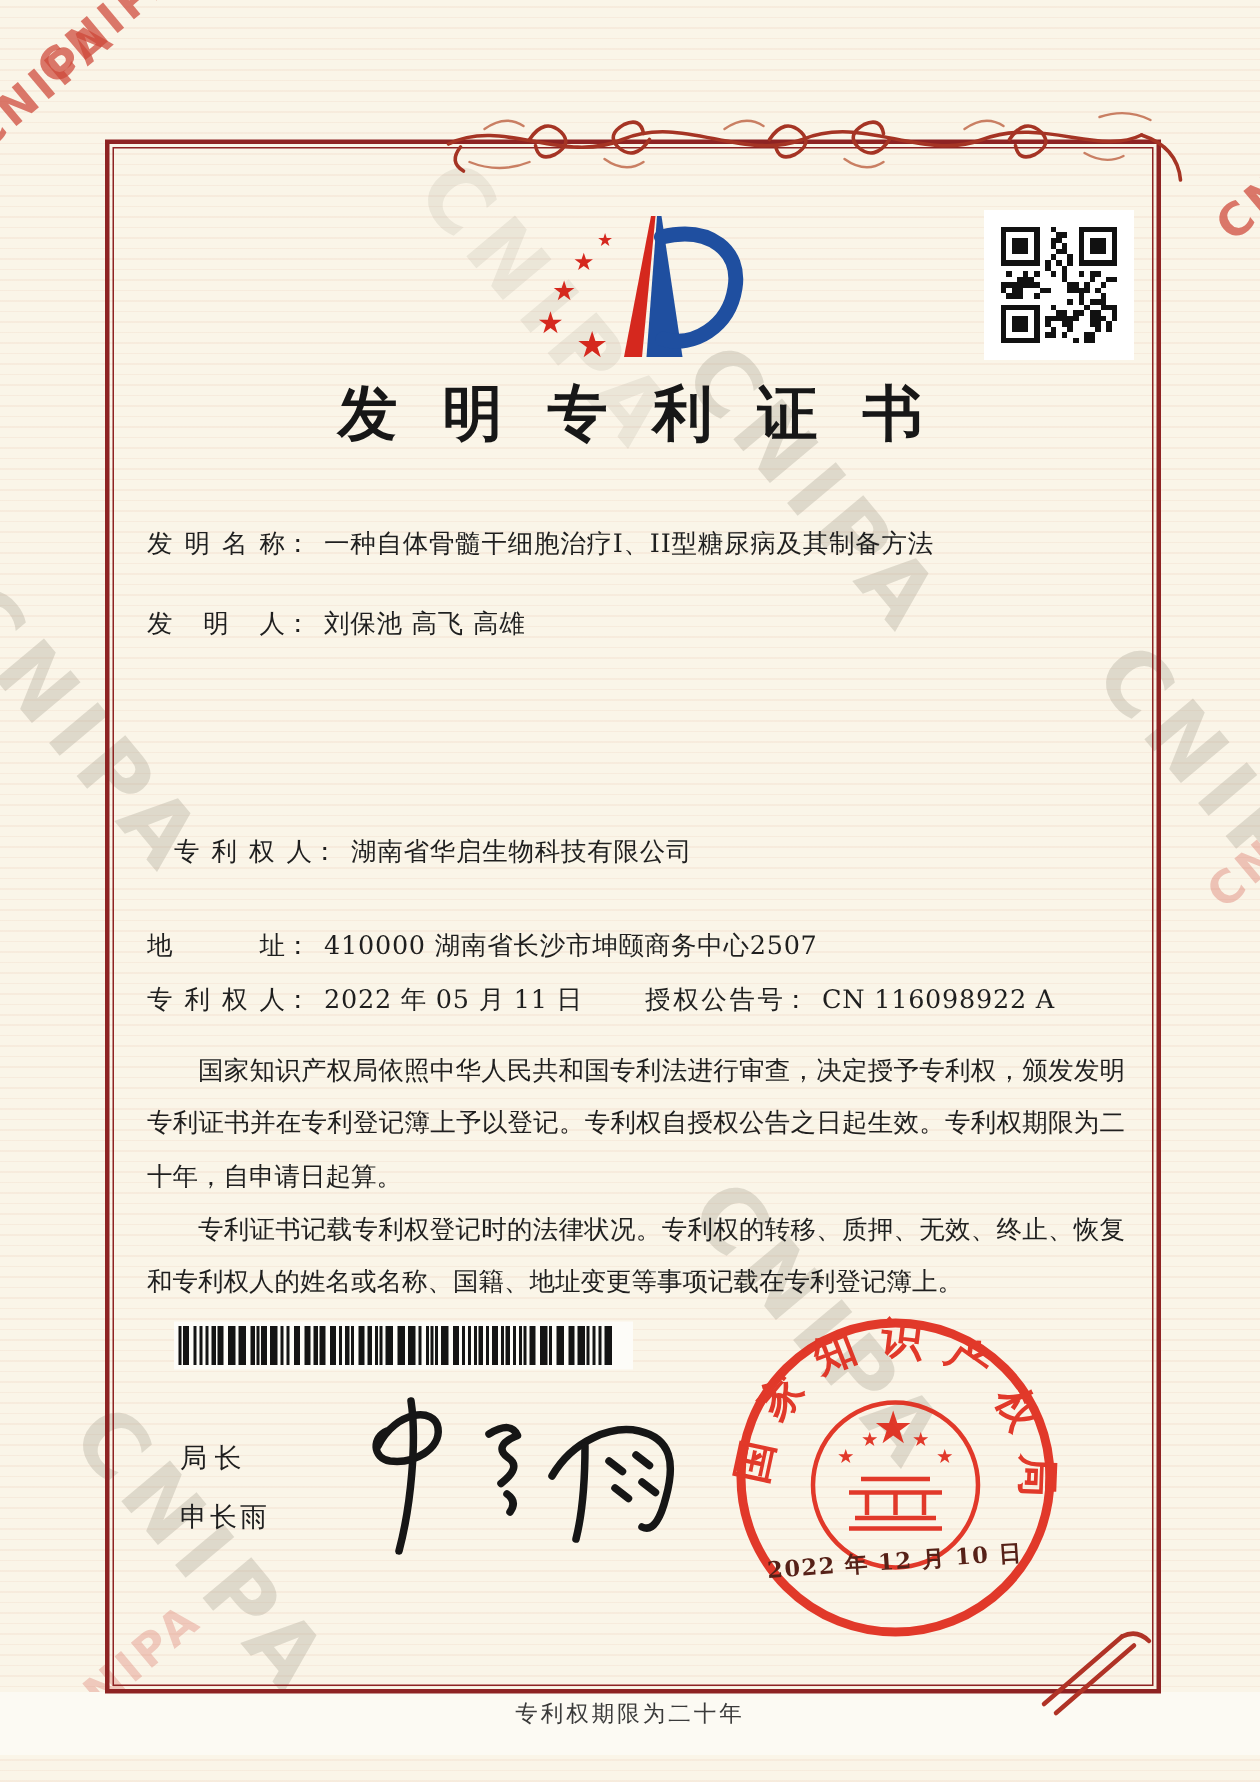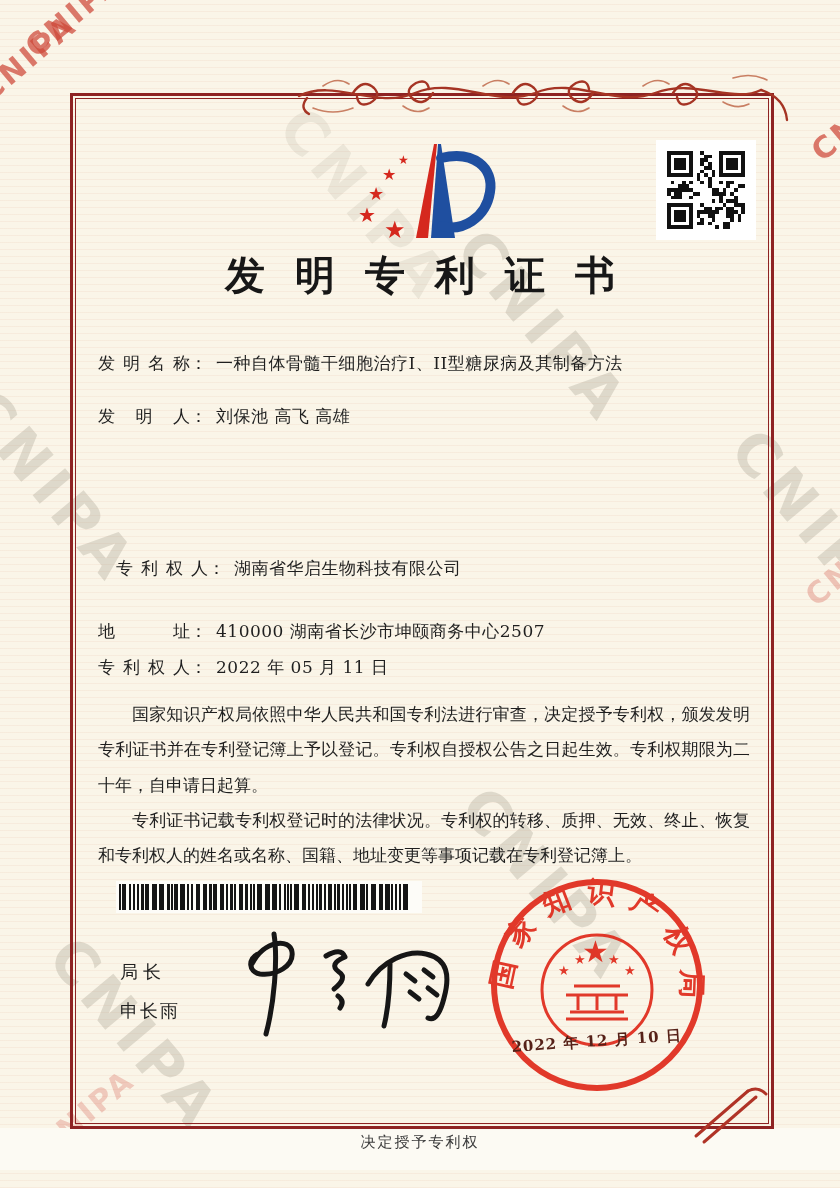--- a/index.html
+++ b/index.html
@@ -238,20 +238,23 @@
     <span class="flabel">发明名称</span><span class="fcolon">：</span><span class="fvalue">一种自体骨髓干细胞治疗I、II型糖尿病及其制备方法</span>
   </div>
   <div class="row" style="top:557px;margin-left:18px;">
     <span class="flabel">专利权人</span><span class="fcolon">：</span><span class="fvalue">湖南省华启生物科技有限公司</span>
   </div>
   <div class="row" style="top:607px;margin-top:13px;">
     <span class="flabel">地址</span><span class="fcolon">：</span><span class="fvalue">410000 湖南省长沙市坤颐商务中心2507</span>
   </div>
   <div class="row" style="top:656px;">
     <span class="flabel">专利权人</span><span class="fcolon">：</span><span class="fvalue">2022 年 05 月 11 日</span>
+    <span class="pair2">
+      <span class="flabel">授权公告号</span><span class="fcolon">：</span><span class="fvalue">CN 116098922 A</span>
+    </span>
   </div>
 
   <div class="paras">
     <p>国家知识产权局依照中华人民共和国专利法进行审查，决定授予专利权，颁发发明专利证书并在专利登记簿上予以登记。专利权自授权公告之日起生效。专利权期限为二十年，自申请日起算。</p>
     <p>专利证书记载专利权登记时的法律状况。专利权的转移、质押、无效、终止、恢复和专利权人的姓名或名称、国籍、地址变更等事项记载在专利登记簿上。</p>
   </div>
 
   <div class="barcode-box">
     <div id="barcode">
         <span style="width: 2px; margin-right: 1px;"></span>
@@ -346,15 +349,15 @@
       <text x="138" y="101" font-size="13" stroke="none">★</text>
       <g fill="none" stroke-width="3">
         <path d="M88,112 L134,112 M80,121 L142,121"></path>
         <path d="M92,121 L92,136 M111,121 L111,136 M130,121 L130,136"></path>
         <path d="M84,138 L138,138 M80,145 L142,145"></path>
       </g>
     </g>
     <text x="111" y="172" text-anchor="middle" font-size="15" font-weight="bold" fill="#4a1209" letter-spacing="1" transform="rotate(-4 111 172)">2022 年 12 月 10 日</text>
   </svg>
 
-  <div class="footer-note">决定授予专利权</div>
+  <div class="footer-note">专利权期限为二十年</div>
 
 </div>
 
 </body></html>

